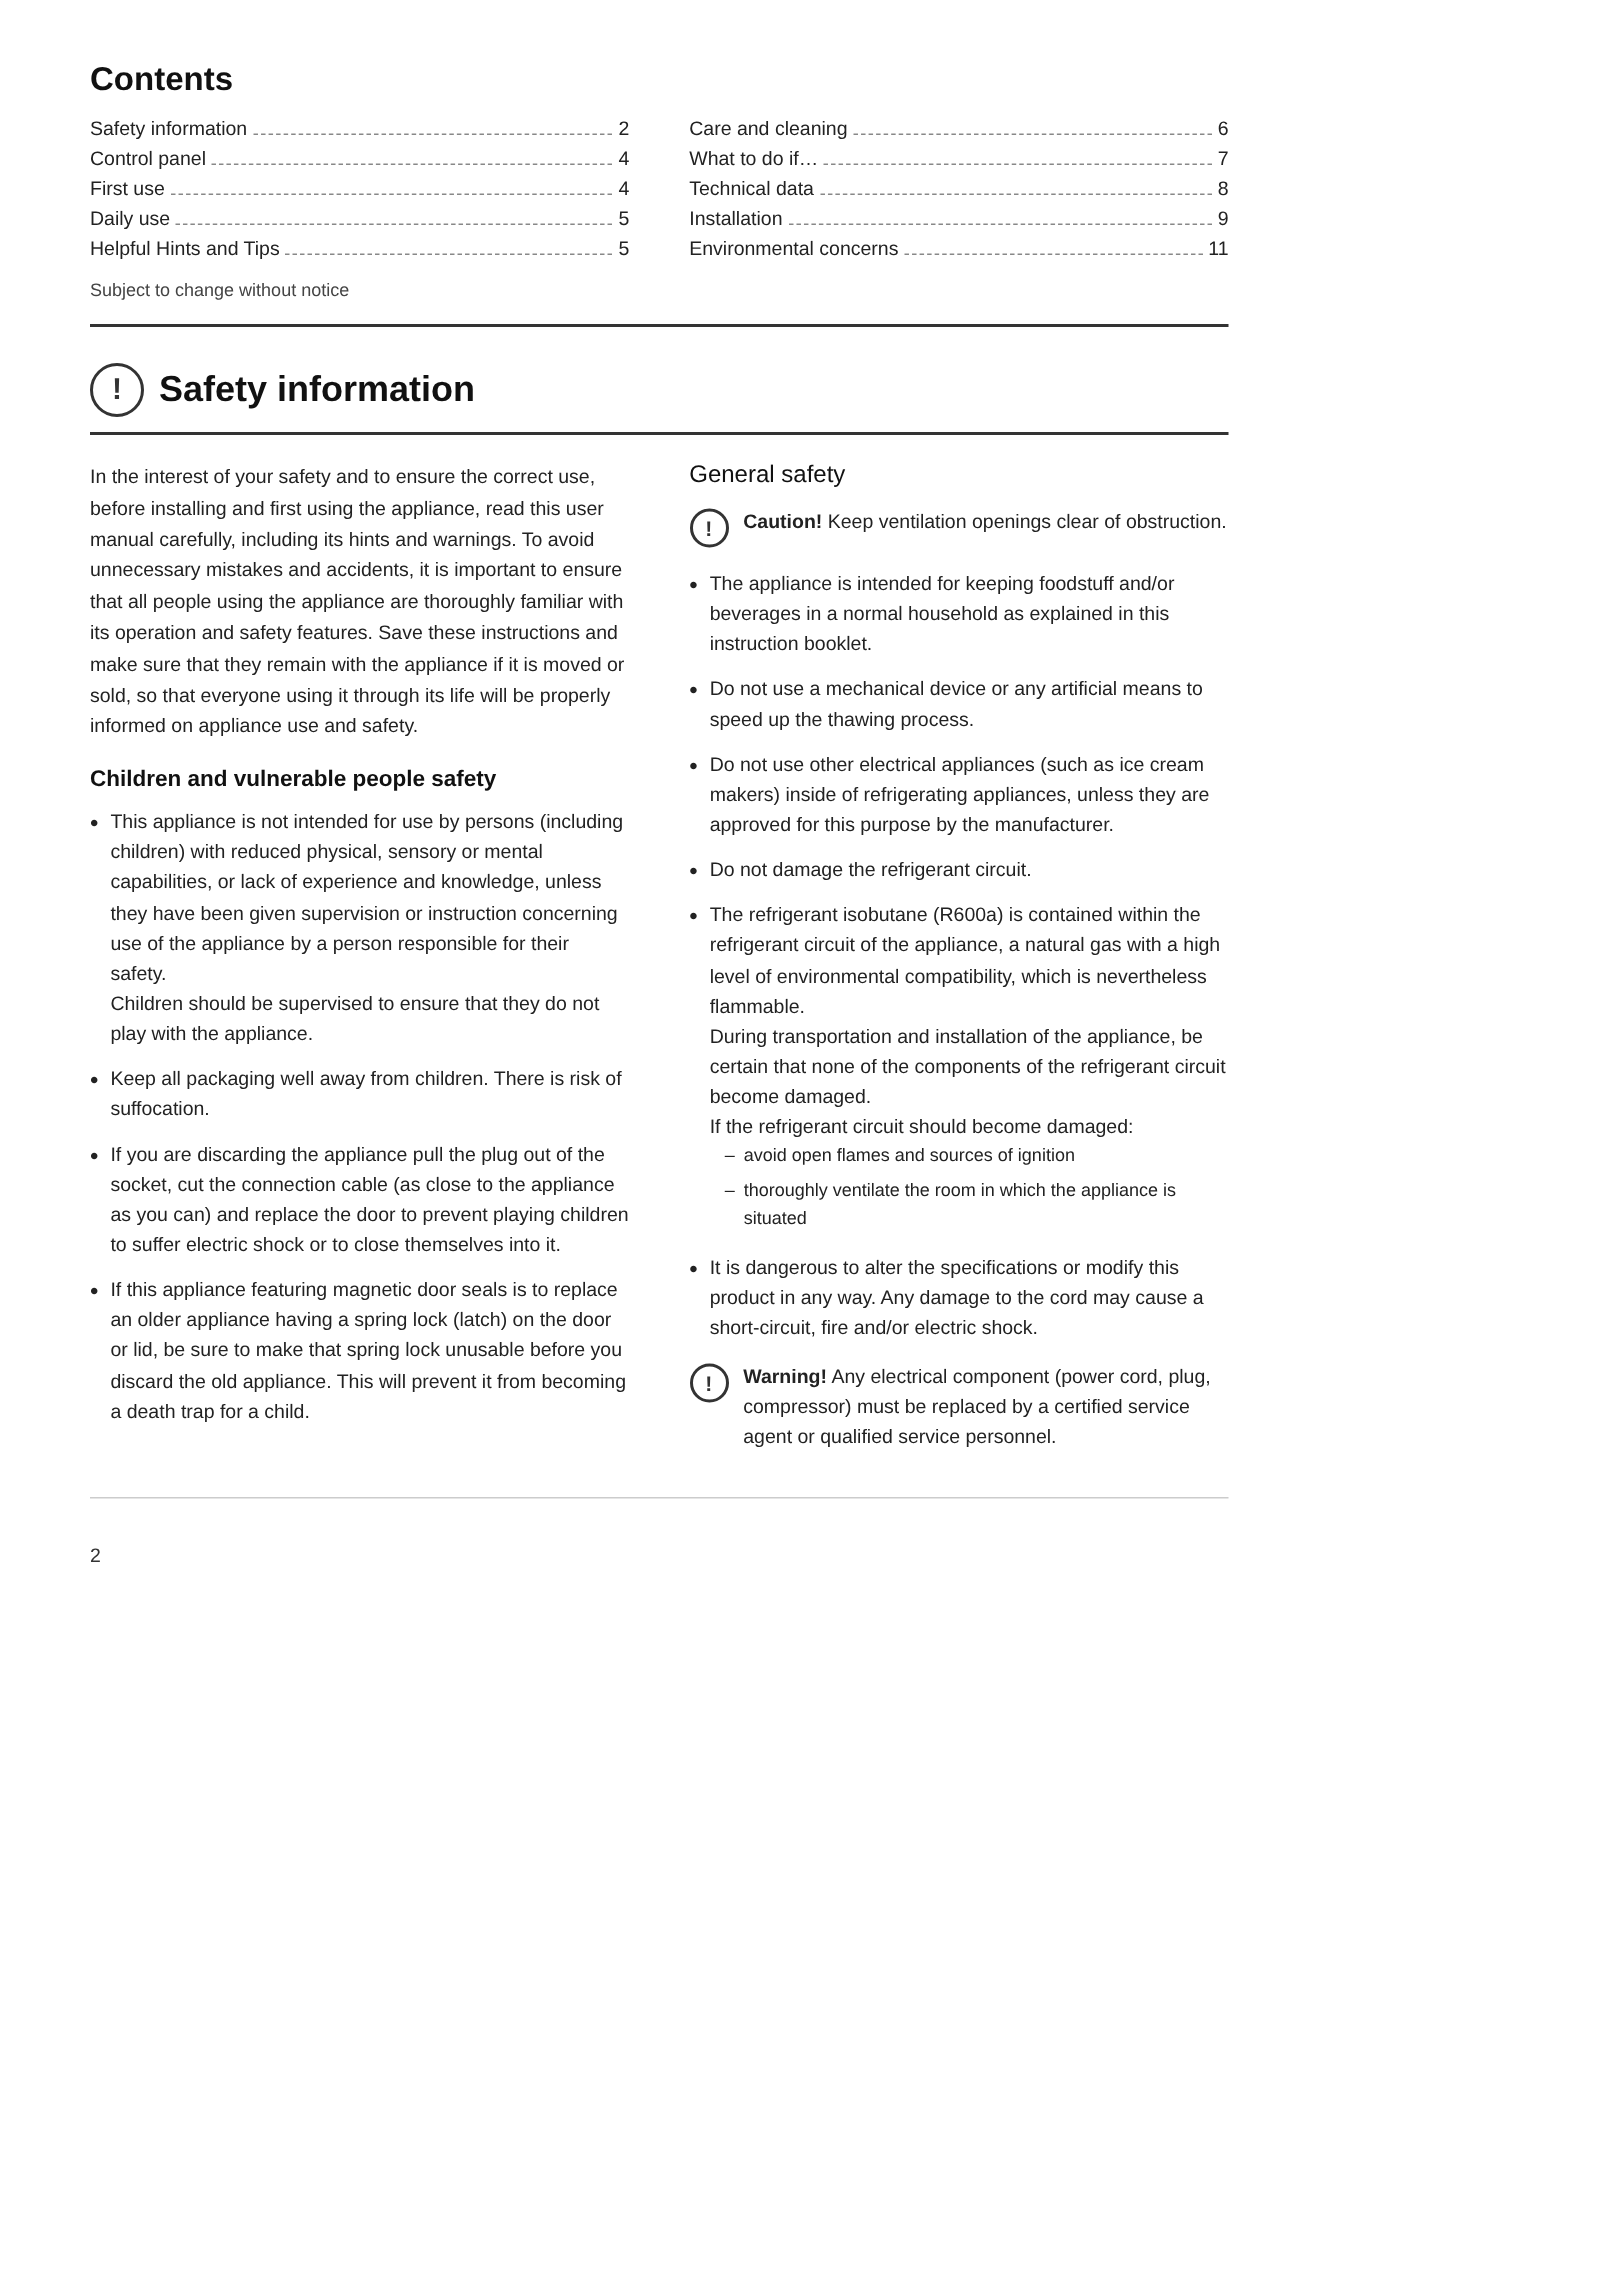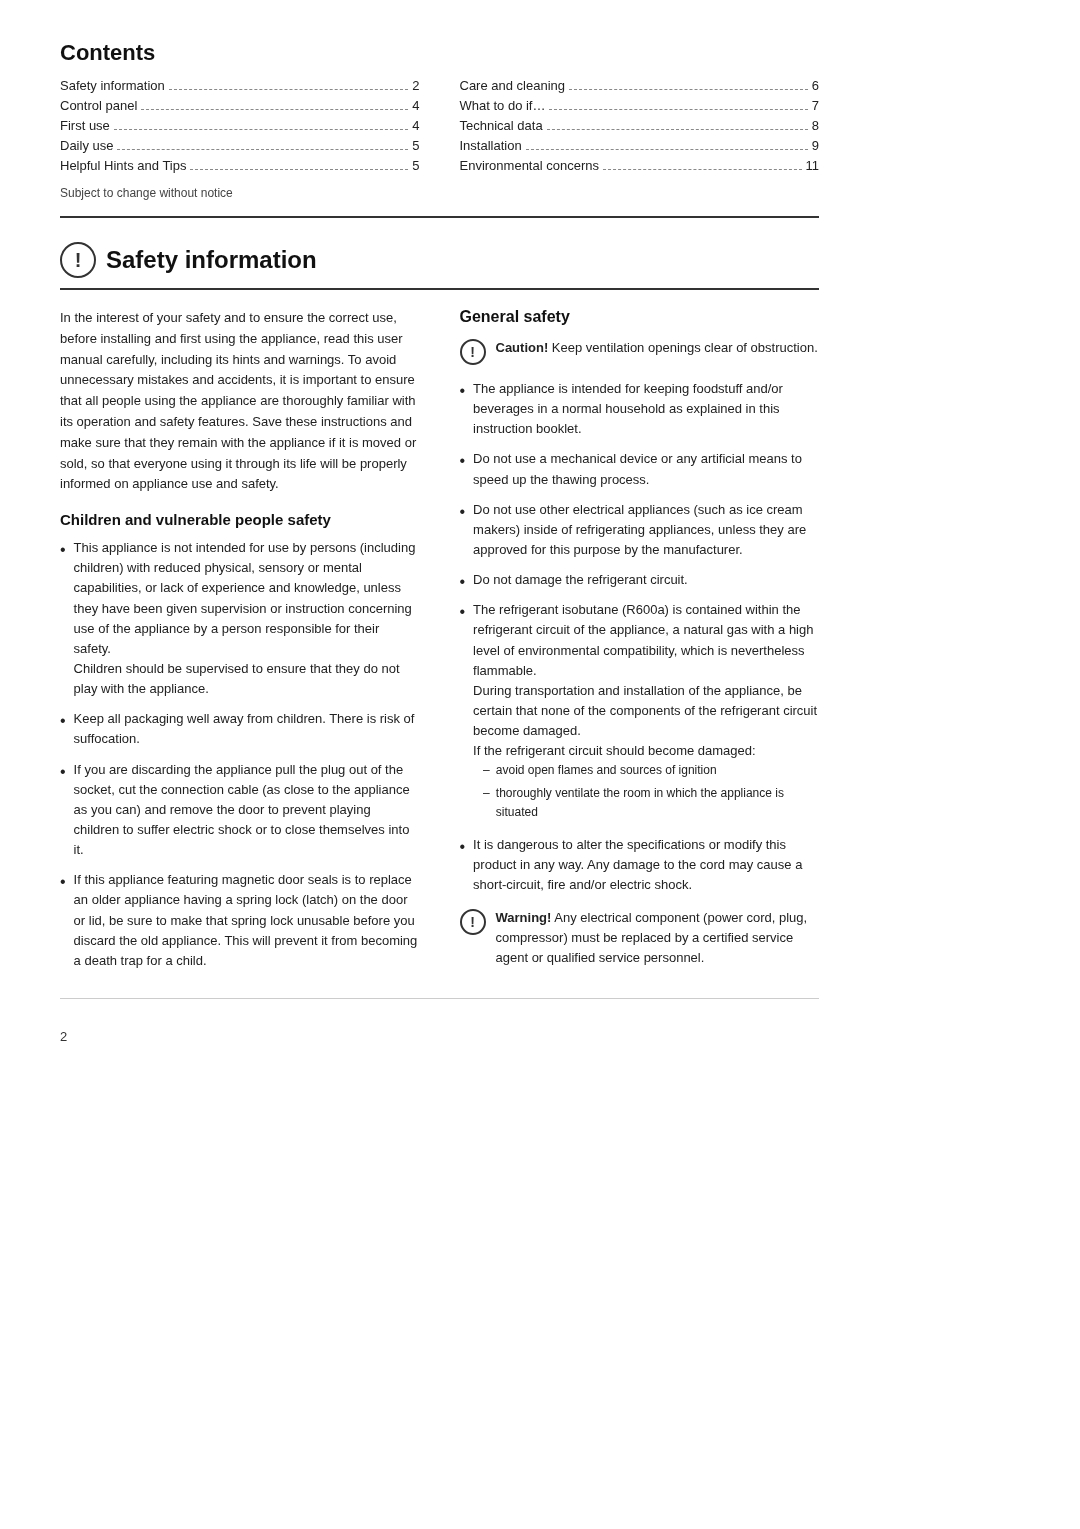--- a/index.html
+++ b/index.html
@@ -160,21 +160,21 @@
       font-size: 16px;
       line-height: 1;
     }
 
     .bullet-text {
       flex: 1;
     }
 
     .general-safety-title {
       font-size: 16px;
-      font-weight: bold;
+      font-weight: normal;
       margin-bottom: 12px;
       color: #111;
     }
 
     .caution-block {
       display: flex;
       align-items: flex-start;
       gap: 10px;
       margin-bottom: 14px;
     }
@@ -326,21 +326,21 @@
             <li>
               <span class="bullet-dot">•</span>
               <span class="bullet-text">This appliance is not intended for use by persons (including children) with reduced physical, sensory or mental capabilities, or lack of experience and knowledge, unless they have been given supervision or instruction concerning use of the appliance by a person responsible for their safety.<br>Children should be supervised to ensure that they do not play with the appliance.</span>
             </li>
             <li>
               <span class="bullet-dot">•</span>
               <span class="bullet-text">Keep all packaging well away from children. There is risk of suffocation.</span>
             </li>
             <li>
               <span class="bullet-dot">•</span>
-              <span class="bullet-text">If you are discarding the appliance pull the plug out of the socket, cut the connection cable (as close to the appliance as you can) and remove the door to prevent playing children to suffer electric shock or to close themselves into it.</span>
+              <span class="bullet-text">If you are discarding the appliance pull the plug out of the socket, cut the connection cable (as close to the appliance as you can) and replace the door to prevent playing children to suffer electric shock or to close themselves into it.</span>
             </li>
             <li>
               <span class="bullet-dot">•</span>
               <span class="bullet-text">If this appliance featuring magnetic door seals is to replace an older appliance having a spring lock (latch) on the door or lid, be sure to make that spring lock unusable before you discard the old appliance. This will prevent it from becoming a death trap for a child.</span>
             </li>
           </ul>
       </div>
 
       <div class="safety-right">
         <div class="general-safety-title">General safety</div>

